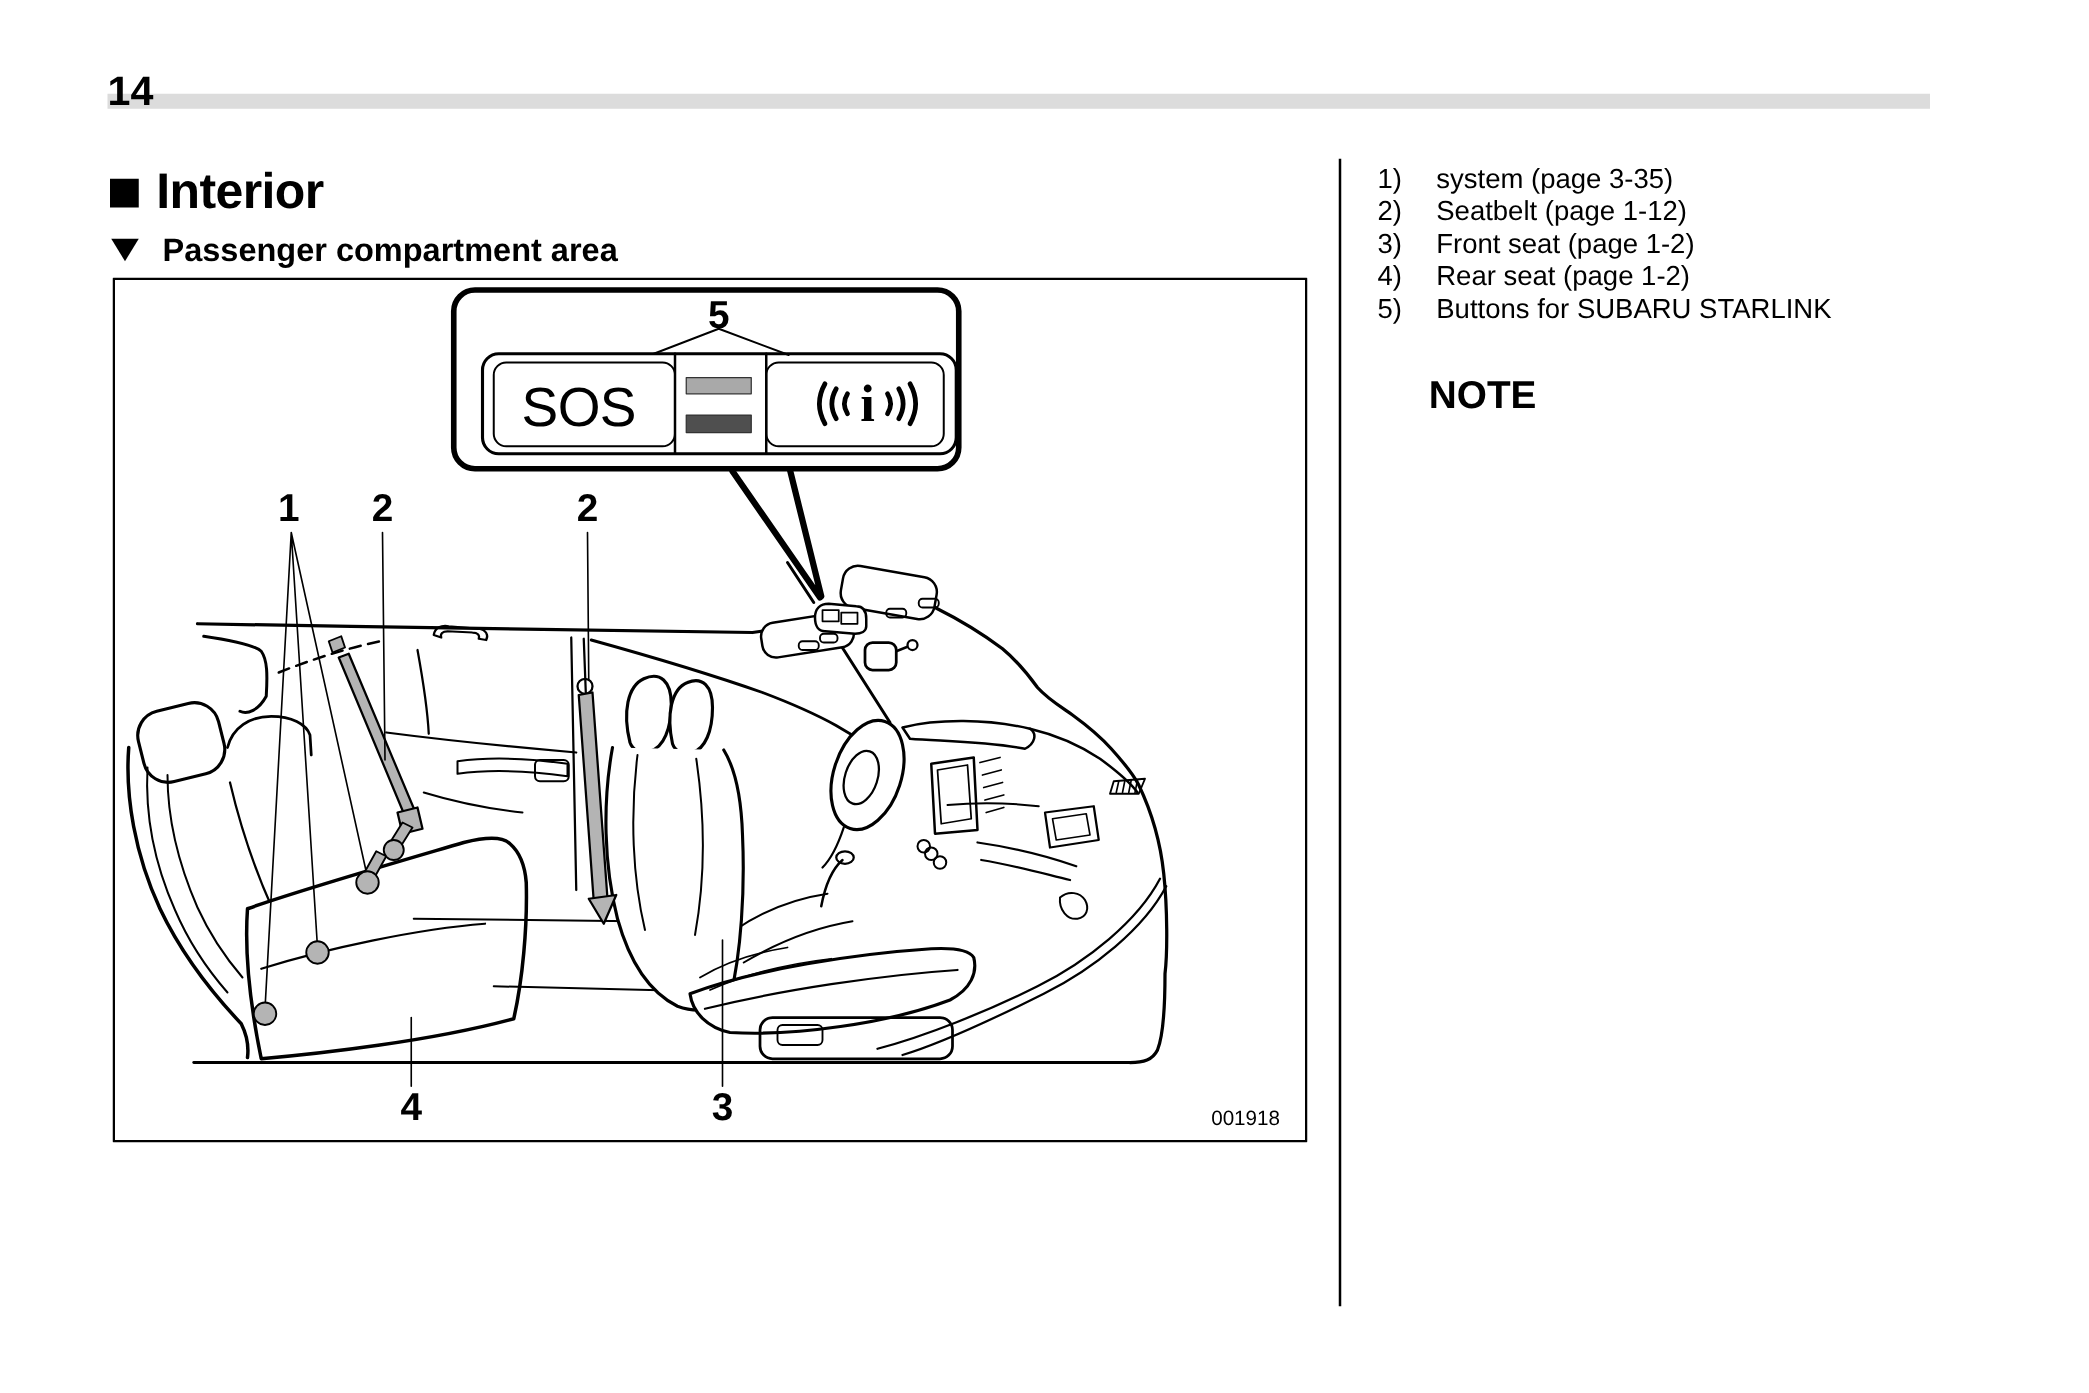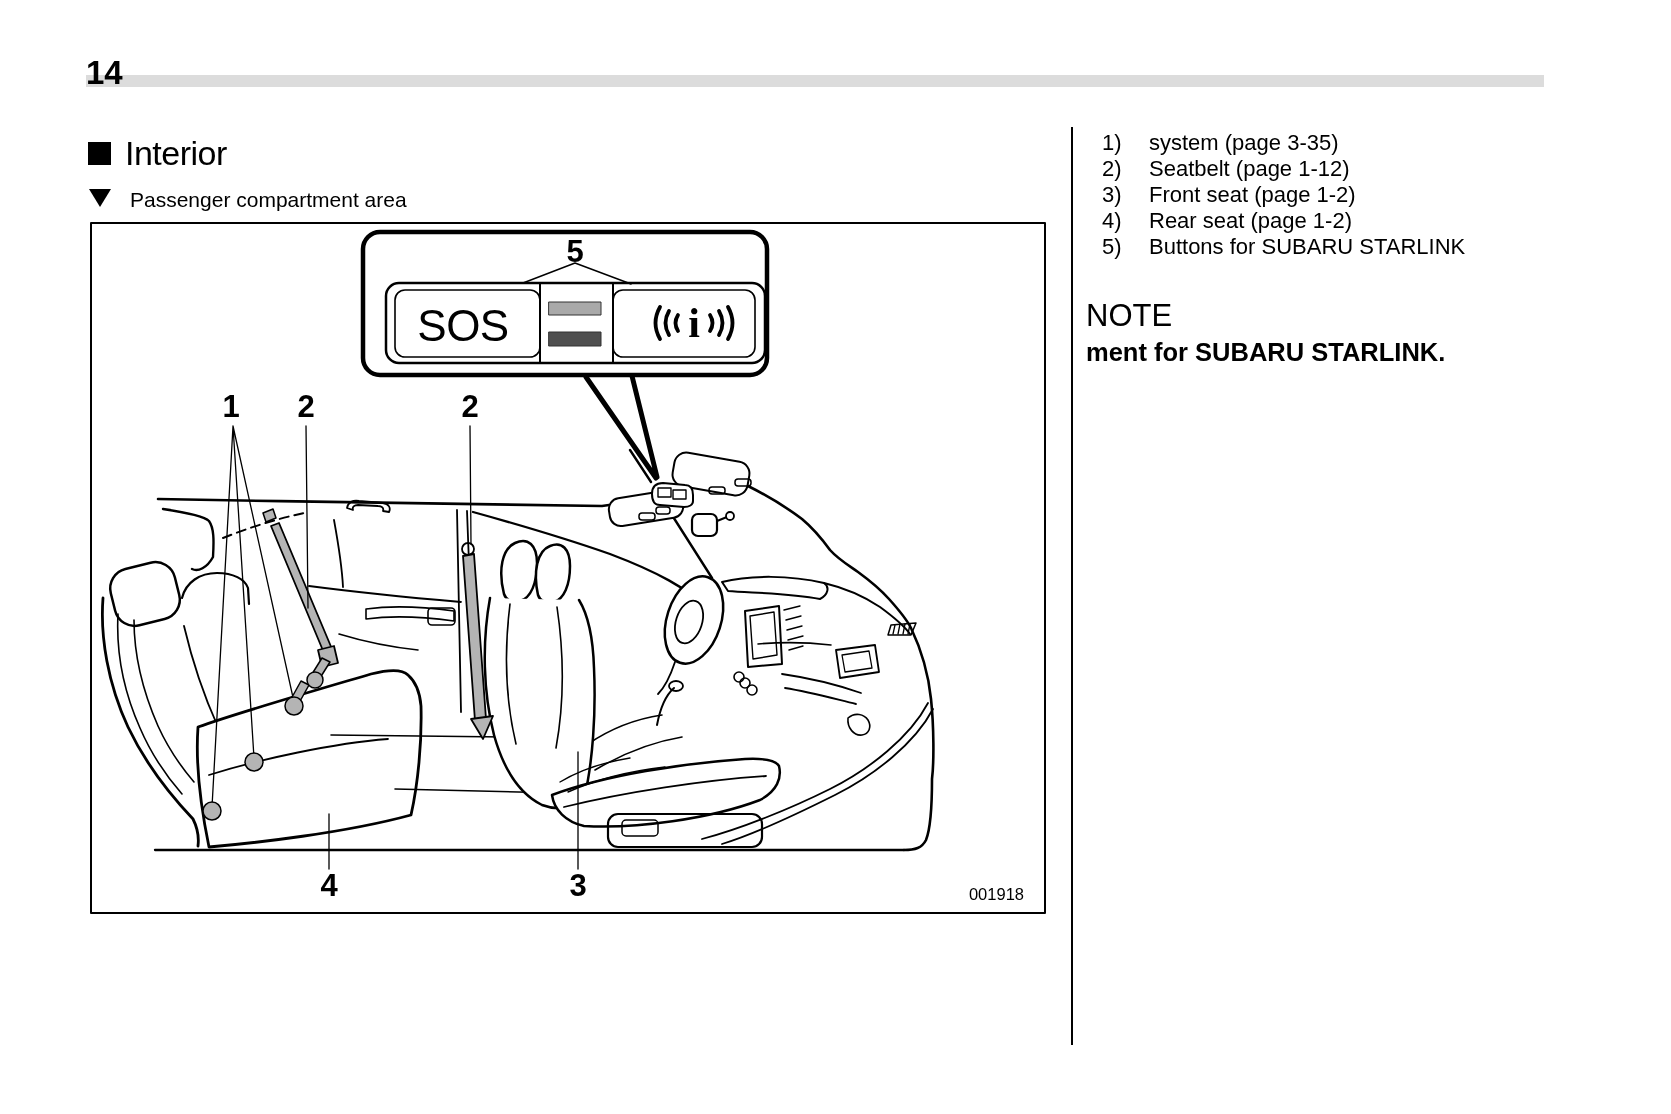--- a/index.html
+++ b/index.html
@@ -1,29 +1,29 @@
 <!DOCTYPE html>
 <html><head>
 <meta charset="utf-8">
 <style>
   html,body{margin:0;padding:0;background:#ffffff;}
   body{width:1671px;height:1114px;position:relative;font-family:"Liberation Sans",sans-serif;color:#000;}
   .abs{position:absolute;}
   #pagenum{left:86px;top:56px;font-size:33px;font-weight:bold;line-height:33px;}
   #graybar{left:86px;top:75px;width:1458px;height:12px;background:#dcdcdc;}
-  #h-interior{left:88px;top:134px;font-size:34px;letter-spacing:-0.5px;font-weight:normal;line-height:38px;text-align:right;}
+  #h-interior{left:88px;top:134px;font-size:40px;letter-spacing:-0.5px;font-weight:bold;line-height:38px;text-align:right;}
   #h-interior .sq{display:inline-block;width:23px;height:23px;background:#000;margin-right:14px;}
-  #h-pass{left:89px;top:186px;font-size:21px;font-weight:normal;line-height:28px;text-align:center;}
+  #h-pass{left:89px;top:186px;font-size:26px;font-weight:bold;line-height:28px;text-align:center;}
   #h-pass .tri{display:inline-block;width:0;height:0;border-left:11px solid transparent;border-right:11px solid transparent;border-top:18px solid #000;margin-right:19px;}
   #figbox{left:90px;top:222px;}
   #collist{left:1102px;top:130px;width:443px;font-size:22px;line-height:26px;}
   .li{position:relative;padding-left:47px;}
   .li .n{position:absolute;left:0;top:0;}
   .just{text-align:justify;text-align-last:justify;}
-  #note-h{left:1086px;top:299px;font-size:31px;font-weight:normal;line-height:34px;}
+  #note-h{left:1143px;top:299px;font-size:31px;font-weight:bold;line-height:34px;}
   #note-p{left:1086px;top:339px;width:458px;font-size:25.5px;font-weight:bold;line-height:27.5px;}
   #vline{left:1071px;top:127px;width:2px;height:918px;background:#000;}
 </style>
 </head>
 <body>
   <div class="abs" id="graybar"></div>
   <div class="abs" id="pagenum">14</div>
   <div class="abs" id="h-interior"><span class="sq"></span>Interior</div>
   <div class="abs" id="h-pass"><span class="tri"></span>Passenger compartment area</div>
   <div class="abs" id="vline"></div>
@@ -34,21 +34,20 @@
       <div>system (page 3-35)</div>
     </div>
     <div class="li"><span class="n">2)</span>Seatbelt (page 1-12)</div>
     <div class="li"><span class="n">3)</span>Front seat (page 1-2)</div>
     <div class="li"><span class="n">4)</span>Rear seat (page 1-2)</div>
     <div class="li"><span class="n">5)</span>Buttons for SUBARU STARLINK</div>
   </div>
 
   <div class="abs" id="note-h">NOTE</div>
   <div class="abs" id="note-p">
-    <div>ment for SUBARU STARLINK.</div>
   </div>
 
   <div class="abs" id="figbox">
   <svg width="956" height="692" viewBox="0 0 956 692" fill="none" stroke="#000" stroke-linecap="round" stroke-linejoin="round">
     <rect x="1" y="1" width="954" height="690" stroke-width="2"></rect>
 
     <path d="M68,277 C230,280 430,283 512,284 L519,283" stroke-width="2.6"></path>
     <path d="M658,264 C680,275 700,288 712,297 C724,307 732,317 740,328 C748,337 758,343 768,350 C779,358 790,367 799,377 C808,387 816,396 821,406 C831,427 838,448 841,477 C844,505 844,541 842,557 C842,586 840,608 836,618 C832,626 825,628 814,628" stroke-width="2.6"></path>
     <path d="M814,628 L65,628" stroke-width="2.3"></path>
     <path d="M383,290 C430,303 480,318 520,332 C565,349 598,366 622,390" stroke-width="2.3"></path>

